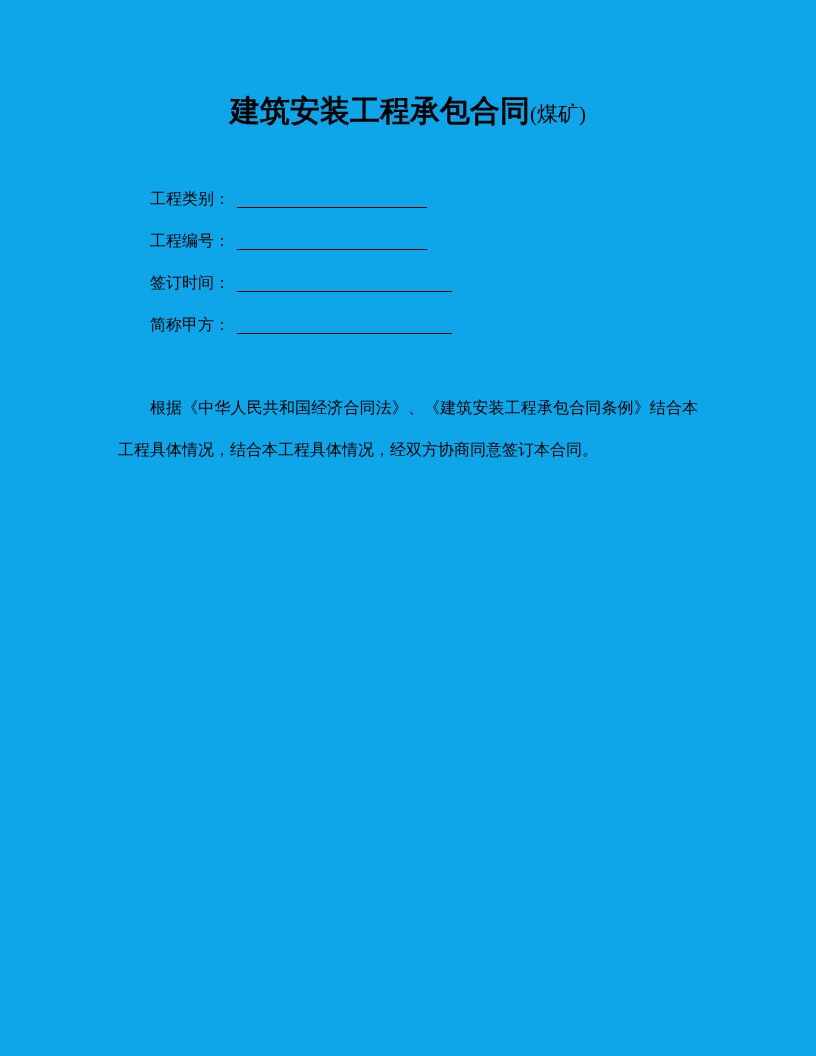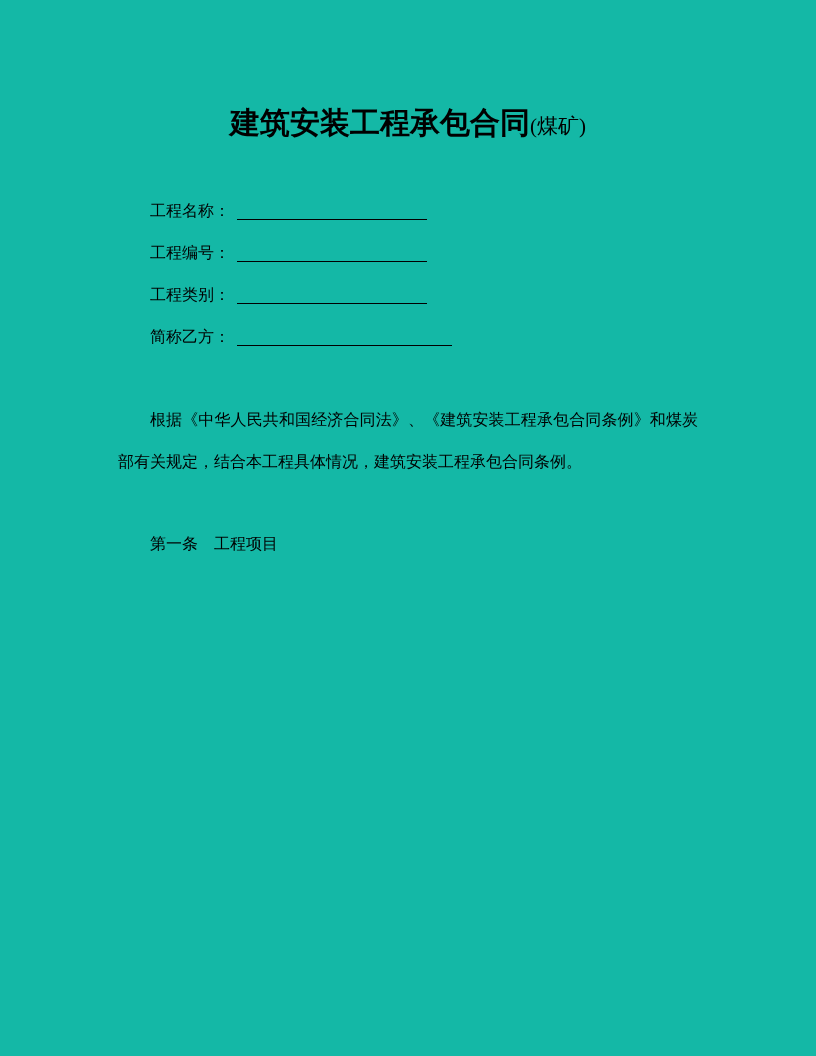--- a/index.html
+++ b/index.html
@@ -7,22 +7,22 @@
     padding: 0;
     background: #ffffff;
     color: #000000;
     font-family: "Liberation Serif", "DejaVu Serif", serif;
   }
   .page {
     position: relative;
     width: 816px;
     height: 1056px;
     box-sizing: border-box;
-    padding: 12px 118px;
-    background: #14b8a6;
+    padding: 0 118px;
+    background: #0ea5e9;
     overflow: hidden;
   }
   .doc-title {
     margin: 0;
     padding-top: 88px;
     text-align: center;
     line-height: 44px;
     font-weight: bold;
   }
   .title-main { font-size: 30px; letter-spacing: 0px; }
@@ -69,31 +69,30 @@
 </head>
 <body>
 
 <div class="page">
 
   <h1 class="doc-title"><span class="title-main">建筑安装工程承包合同</span><span class="title-suffix">(煤矿)</span></h1>
 
 
   <div class="fields-block">
 
-    <div class="row"><span>工程名称：</span><span class="blank w190"></span></div>
+
+    <div class="row"><span>工程类别：</span><span class="blank w190"></span></div>
 
     <div class="row"><span>工程编号：</span><span class="blank w190"></span></div>
 
-    <div class="row"><span>工程类别：</span><span class="blank w190"></span></div>
 
 
+    <div class="row"><span>签订时间：</span><span class="blank w215"></span></div>
 
-
-    <div class="row"><span>简称乙方：</span><span class="blank w215"></span></div>
+    <div class="row"><span>简称甲方：</span><span class="blank w215"></span></div>
 
   </div>
 
-  <p class="intro-paragraph">根据《中华人民共和国经济合同法》、《建筑安装工程承包合同条例》和煤炭部有关规定，结合本工程具体情况，建筑安装工程承包合同条例。</p>
+  <p class="intro-paragraph">根据《中华人民共和国经济合同法》、《建筑安装工程承包合同条例》结合本工程具体情况，结合本工程具体情况，经双方协商同意签订本合同。</p>
 
-  <div class="row section-heading">第一条　工程项目</div>
 
 
 </div>
 
 </body></html>

